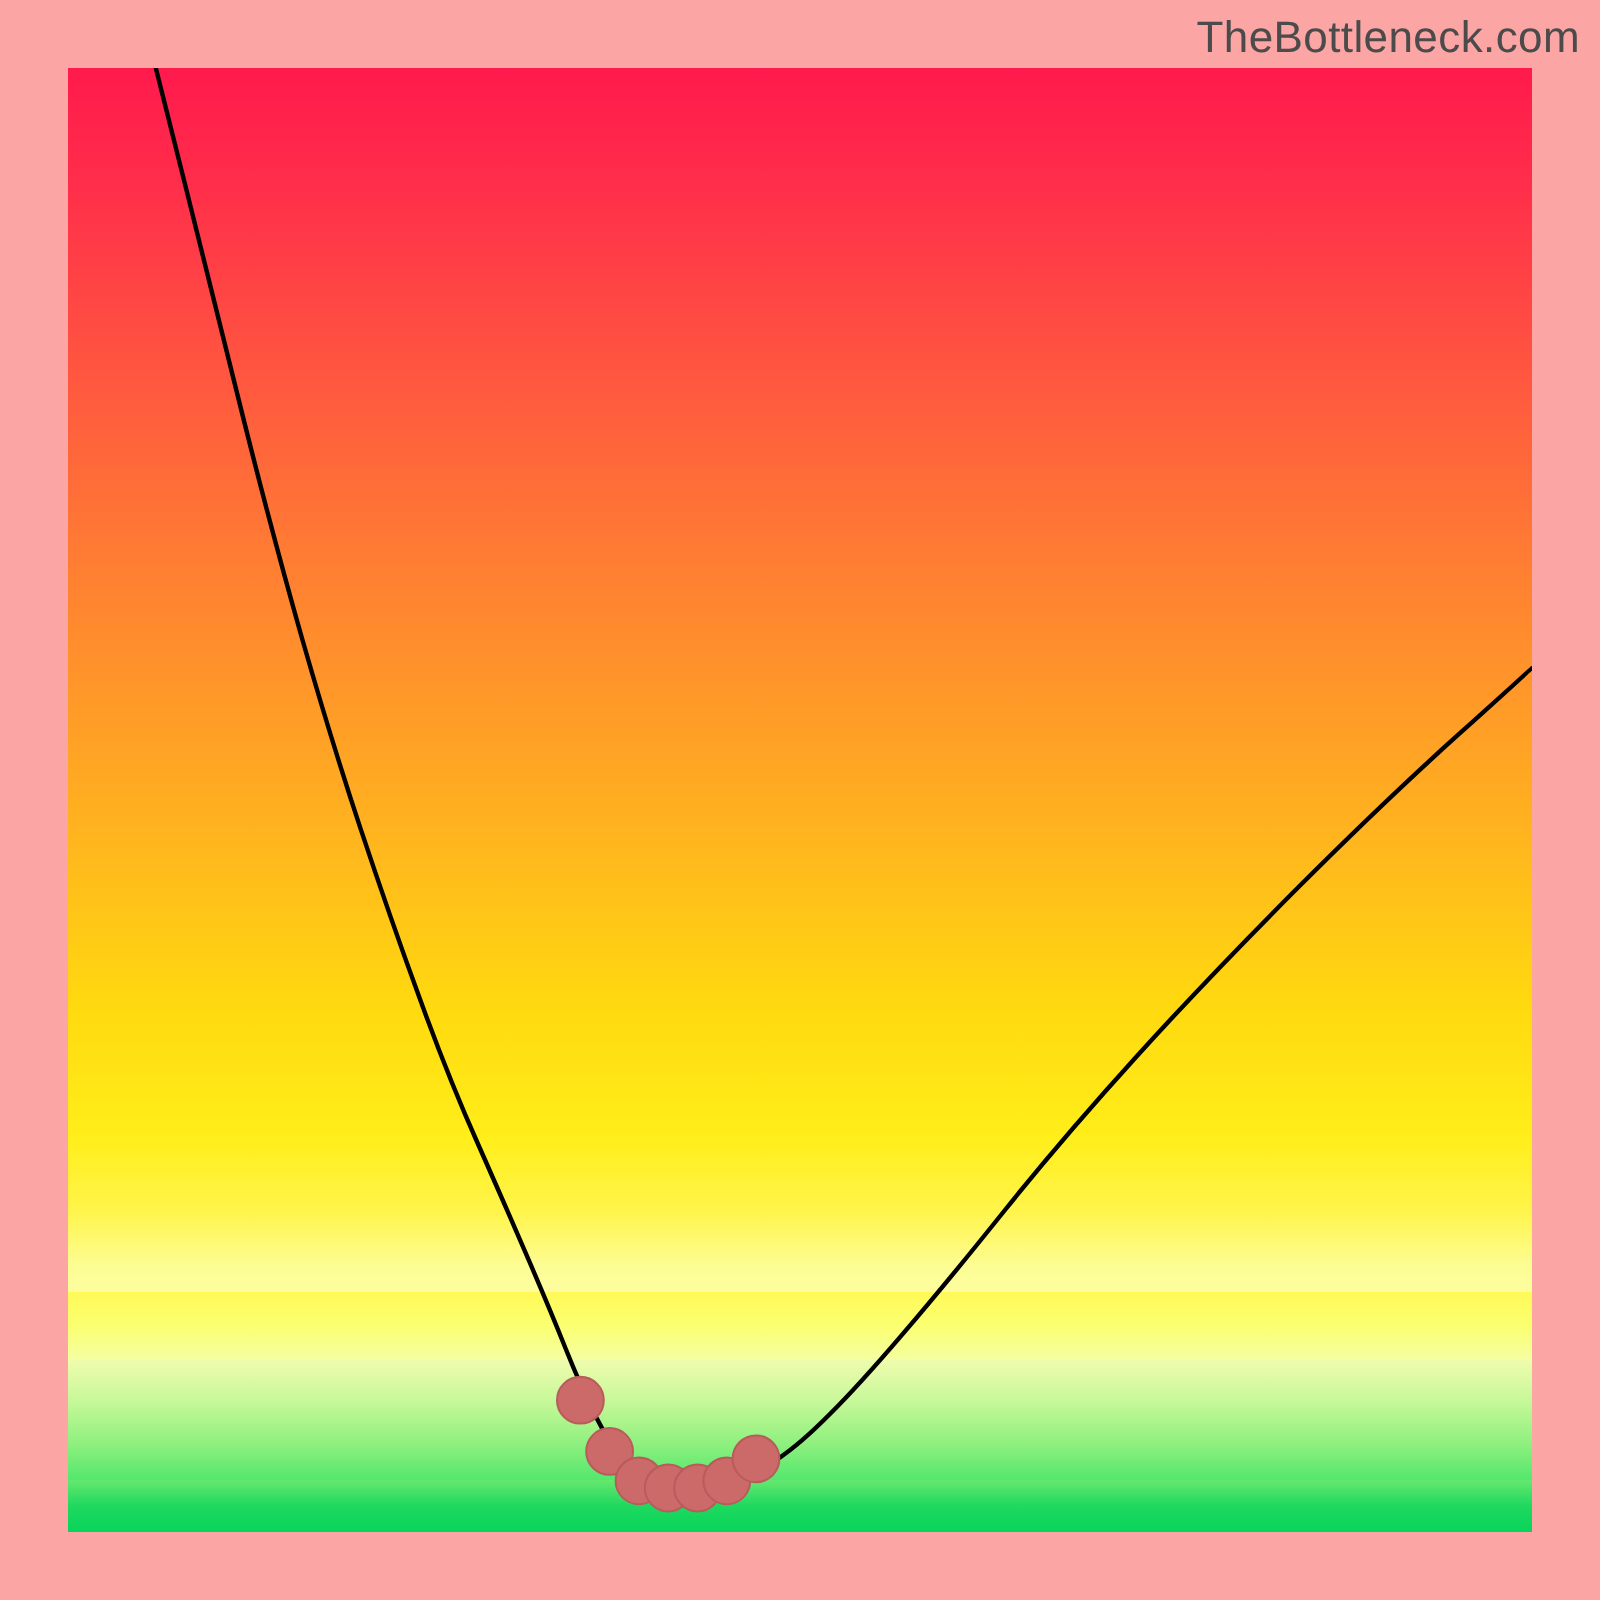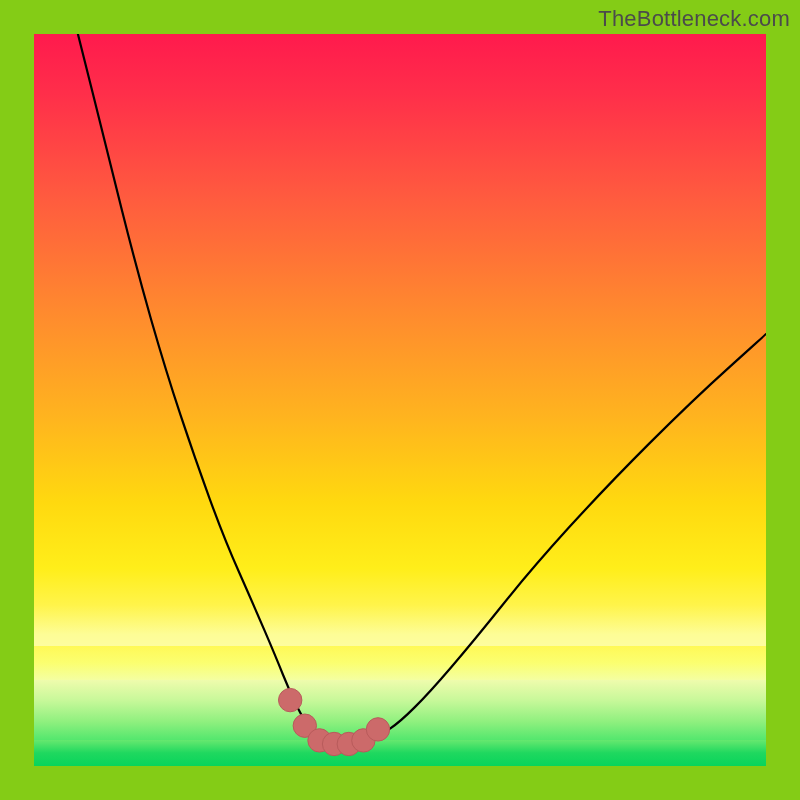--- a/index.html
+++ b/index.html
@@ -10,21 +10,21 @@
     background: #000;
     overflow: hidden;
     font-family: Arial, Helvetica, sans-serif;
   }
   .frame {
     position: absolute;
     left: 0;
     top: 0;
     width: 800px;
     height: 800px;
-    background: #84cc16;
+    background: #fca5a5;
   }
   .plot-area {
     position: absolute;
     left: 34px;
     top: 34px;
     width: 732px;
     height: 732px;
     
     background: linear-gradient(to bottom,
       #ff1a4d 0%,

